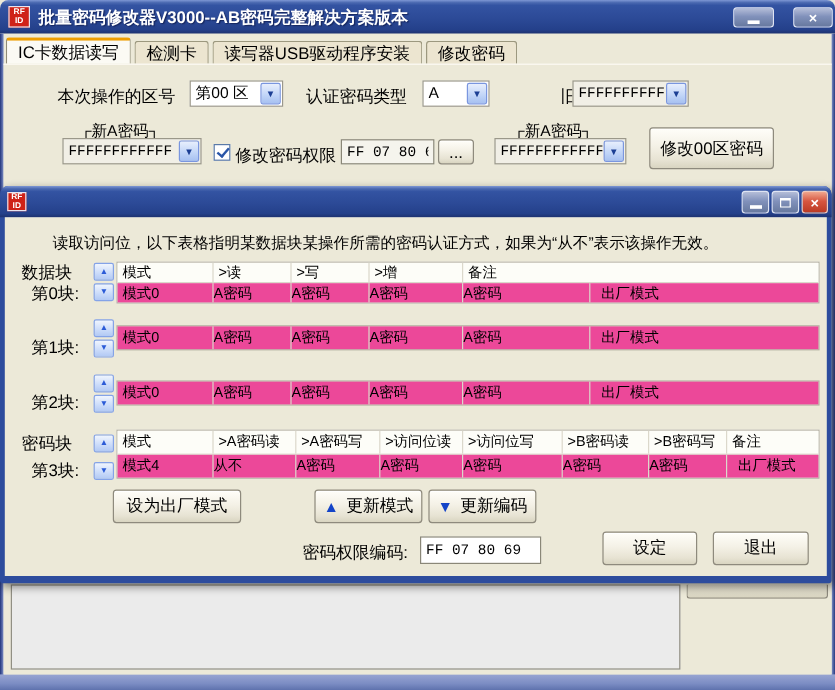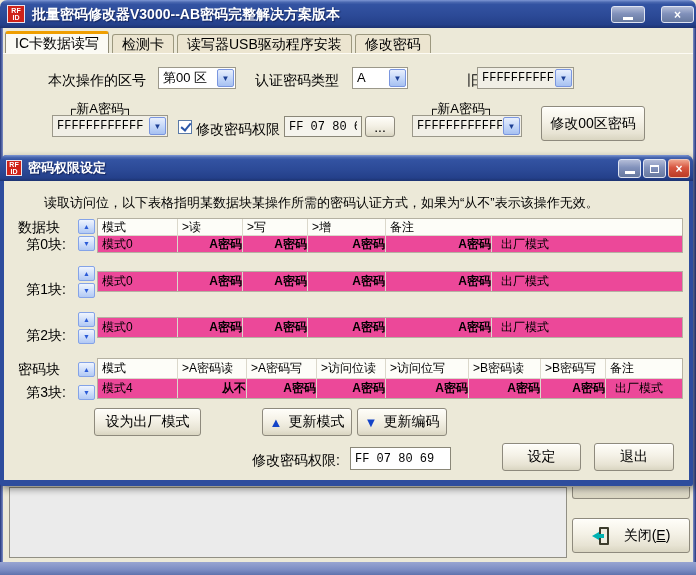--- a/index.html
+++ b/index.html
@@ -69,21 +69,21 @@
   .spin-btn{box-sizing:border-box;height:15px;border:1px solid #84a3e8;border-radius:2px;color:#2b5bd7;
     font-size:7px;display:flex;align-items:center;justify-content:center;
     background:linear-gradient(180deg,#f0f5fe 0%,#cdddfa 55%,#b2c9f4 100%);}
   .ptable{position:absolute;box-sizing:border-box;background:#fff;border:1px solid #b5b1a2;}
   .prow{display:flex;}
   .prow.hdr{background:#fdfdf8;border-bottom:1px solid #dbd8cb;align-items:flex-end;}
   .prow.dat{background:#ec4899;}
   .pc{box-sizing:border-box;border-right:1px solid #dbd8cb;font-size:12px;overflow:hidden;
     white-space:nowrap;padding-left:4px;}
   .pc.last{border-right:none;}
-  .pc.mid{text-align:right;padding-left:0;font-weight:bold;}
+  .pc.mid{text-align:left;padding-left:0;}
   .pc.note{padding-left:9px;}
   .h17 .pc{line-height:16px;height:16px;}
   .h20 .pc{line-height:19px;height:19px;}
   .ta .c0{width:80px}.ta .c1{width:65px}.ta .c2{width:65px}.ta .c3{width:78px}.ta .c4{width:106px}.ta .c5{flex:1}
   .tb .c0{width:80px}.tb .c1{width:69px}.tb .c2{width:70px}.tb .c3{width:69px}.tb .c4{width:83px}.tb .c5{width:72px}.tb .c6{width:65px}.tb .c7{flex:1}
   .arr{font-size:13px;font-weight:bold;color:#1444c8;margin-right:6px;line-height:1;}
   
   .listbox{position:absolute;left:9px;top:487px;width:558px;height:71px;background:#ebebeb;
     border:1px solid #918f84;box-sizing:border-box;}
   .btn-partial{position:absolute;left:572px;top:487px;width:118px;height:12px;box-sizing:border-box;
@@ -157,37 +157,27 @@
   <div class="xpbtn" style="left:365px;top:116px;width:30px;height:21px;">...</div>
   <div class="lbl" style="left:428px;top:100px;font-size:13px;">┌新A密码┐</div>
   <div class="combo" style="left:412px;top:115px;width:110px;">
     <div class="val">FFFFFFFFFFFF</div>
     <div class="drop">▼</div>
   </div>
   <div class="xpbtn" style="left:541px;top:106px;width:104px;height:35px;">修改00区密码</div>
 
   <div class="listbox"></div>
   <div class="btn-partial"></div>
-  <div class="xpbtn" style="left:572px;top:518px;width:118px;height:35px;">
-    <span class="door-icon">
-      <span class="frame"></span>
-        <span class="inner"></span>
-        <span class="arrowhead"></span>
-        <span class="arrowtail"></span>
-    </span>
-    <span><span>关闭(</span><span class="ukey">E</span><span>)</span></span>
-  </div>
 
   <div class="dialog">
     <div class="dlg-titlebar">
       <div class="rfid" style="left:6px;top:5px;width:16px;height:16px;">
         <span>RF</span>
         <span>ID</span>
       </div>
-      <div class="dlg-title">密码权限设定</div>
       <div class="capbtn" style="left:618px;top:4px;width:23px;height:19px;">
         <div class="glyph-min"></div>
       </div>
       <div class="capbtn" style="left:643px;top:4px;width:23px;height:19px;">
         <div class="glyph-max"></div>
       </div>
       <div class="capbtn red" style="left:668px;top:4px;width:22px;height:19px;">
         <span class="glyph-x">×</span>
       </div>
     </div>
@@ -282,20 +272,20 @@
       <div class="xpbtn" style="left:90px;top:227px;width:107px;height:28px;">设为出厂模式</div>
       <div class="xpbtn" style="left:258px;top:227px;width:90px;height:28px;">
         <span class="arr">▲</span>
         <span>更新模式</span>
       </div>
       <div class="xpbtn" style="left:353px;top:227px;width:90px;height:28px;">
         <span class="arr">▼</span>
         <span>更新编码</span>
       </div>
 
-      <div class="lbl" style="left:248px;top:271px;">修改密码权限:</div>
+      <div class="lbl" style="left:248px;top:271px;">密码权限编码:</div>
       <input class="field" style="left: 346px; top: 266px; width: 101px; height: 23px; background: rgb(255, 255, 255);" readonly="" value="FF 07 80 69">
       <div class="xpbtn" style="left:498px;top:262px;width:79px;height:28px;">设定</div>
       <div class="xpbtn" style="left:590px;top:262px;width:80px;height:28px;">退出</div>
     </div>
   </div>
 
 </div>
 
 </body></html>

